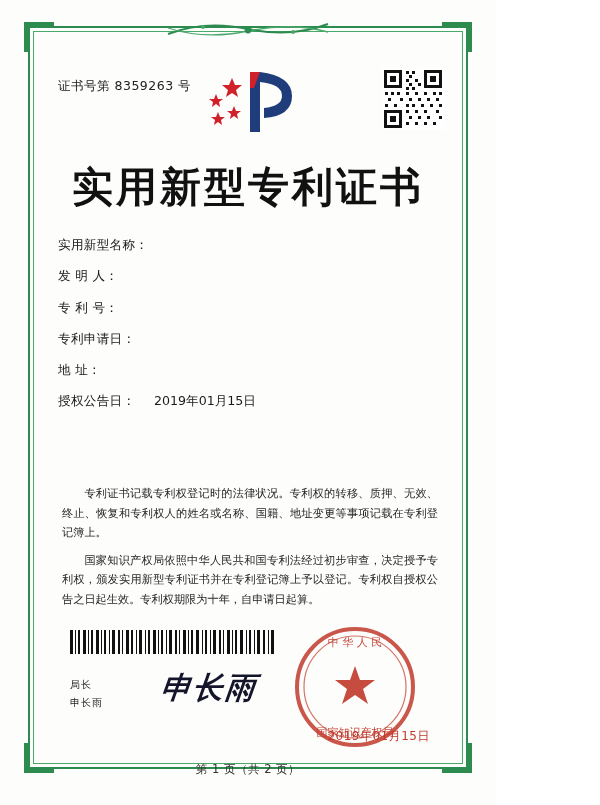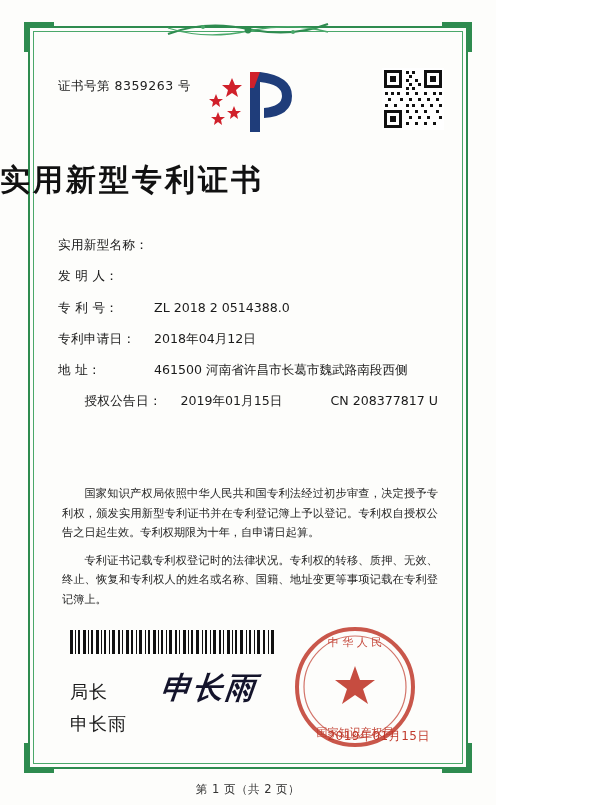--- a/index.html
+++ b/index.html
@@ -82,23 +82,23 @@
     width: 120px;
     height: 80px;
   }
 
   
   .title {
     position: absolute;
     left: 0;
     right: 0;
     top: 160px;
-    text-align: left;
+    text-align: center;
     font-family: "DejaVu Serif", "Liberation Serif", serif;
-    font-size: 30px;
+    font-size: 41px;
     font-weight: bold;
     letter-spacing: 3px;
     color: #111;
   }
 
   
   .fields {
     position: absolute;
     left: 58px;
     right: 58px;
@@ -116,21 +116,21 @@
     width: 96px;
     flex: 0 0 96px;
     white-space: nowrap;
     letter-spacing: 0.3px;
   }
   .field .value {
     flex: 1 1 auto;
     word-break: break-all;
   }
   .field.inline2 {
-    justify-content: flex-end;
+    justify-content: flex-start;
   }
   .field .label2 {
     width: 110px;
     flex: 0 0 110px;
     margin-left: 26px;
     white-space: nowrap;
   }
   .field .value2 {
     flex: 0 1 auto;
   }
@@ -163,21 +163,21 @@
     top: 630px;
     width: 206px;
     height: 24px;
   }
 
   
   .sig-labels {
     position: absolute;
     left: 70px;
     top: 676px;
-    font-size: 18px;
+    font-size: 10px;
     line-height: 1.75;
     letter-spacing: 1px;
   }
   .sig-script {
     position: absolute;
     left: 160px;
     top: 668px;
     width: 150px;
     height: 60px;
     font-family: "DejaVu Serif", "Liberation Serif", serif;
@@ -204,21 +204,21 @@
     font-size: 12px;
     color: #c0392b;
     letter-spacing: 0.5px;
   }
 
   
   .footer {
     position: absolute;
     left: 0;
     right: 0;
-    bottom: 8px;
+    bottom: 28px;
     text-align: center;
     font-size: 11.5px;
     color: #333;
     letter-spacing: 0.5px;
   }
 </style>
 </head>
 <body>
 
 <div class="page">
@@ -324,45 +324,41 @@
     <div class="field">
       <span class="label">实用新型名称：</span>
     </div>
 
     <div class="field">
       <span class="label">发  明  人：</span>
     </div>
 
     <div class="field">
       <span class="label">专  利  号：</span>
-      <span class="value">ZL 2018 2 0514388.0</span>
     </div>
 
     <div class="field">
       <span class="label">专利申请日：</span>
-      <span class="value">2018年04月12日</span>
     </div>
 
 
     <div class="field">
       <span class="label">地        址：</span>
-      <span class="value">461500 河南省许昌市长葛市魏武路南段西侧</span>
     </div>
 
     <div class="field inline2">
       <span class="label">授权公告日：</span>
       <span class="value-pair">2019年01月15日</span>
-      <span class="value2">CN 208377817 U</span>
     </div>
 
   </div>
 
   <div class="body-text">
+    <p>专利证书记载专利权登记时的法律状况。专利权的转移、质押、无效、终止、恢复和专利权人的姓名或名称、国籍、地址变更等事项记载在专利登记簿上。</p>
     <p>国家知识产权局依照中华人民共和国专利法经过初步审查，决定授予专利权，颁发实用新型专利证书并在专利登记簿上予以登记。专利权自授权公告之日起生效。专利权期限为十年，自申请日起算。</p>
-    <p>专利证书记载专利权登记时的法律状况。专利权的转移、质押、无效、终止、恢复和专利权人的姓名或名称、国籍、地址变更等事项记载在专利登记簿上。</p>
   </div>
 
   <div class="barcode">
     <svg viewBox="0 0 206 24" width="206" height="24" aria-hidden="true">
       <g fill="#111111">
         <rect x="0" y="0" width="3" height="24"></rect>
           <rect x="5" y="0" width="1" height="24"></rect>
         <rect x="8" y="0" width="2" height="24"></rect>
           <rect x="13" y="0" width="3" height="24"></rect>
         <rect x="18" y="0" width="1" height="24"></rect>

